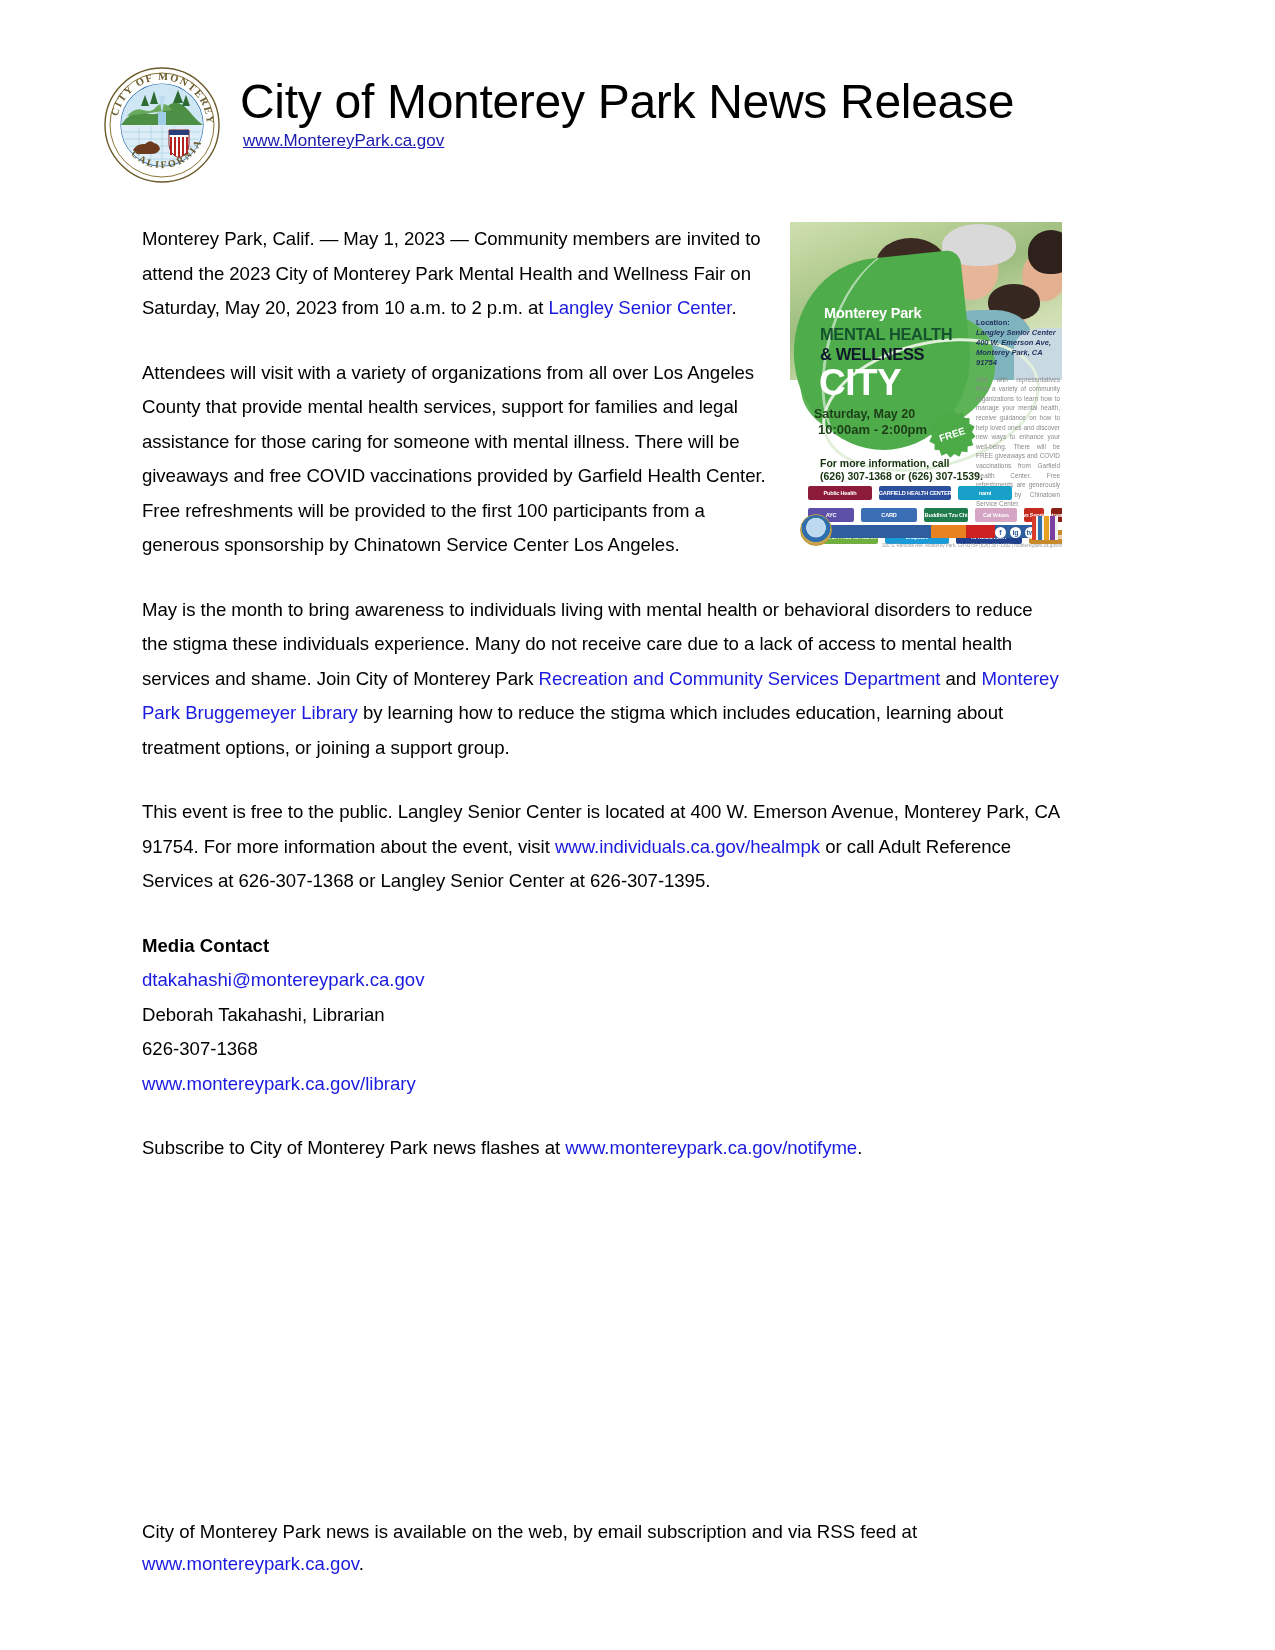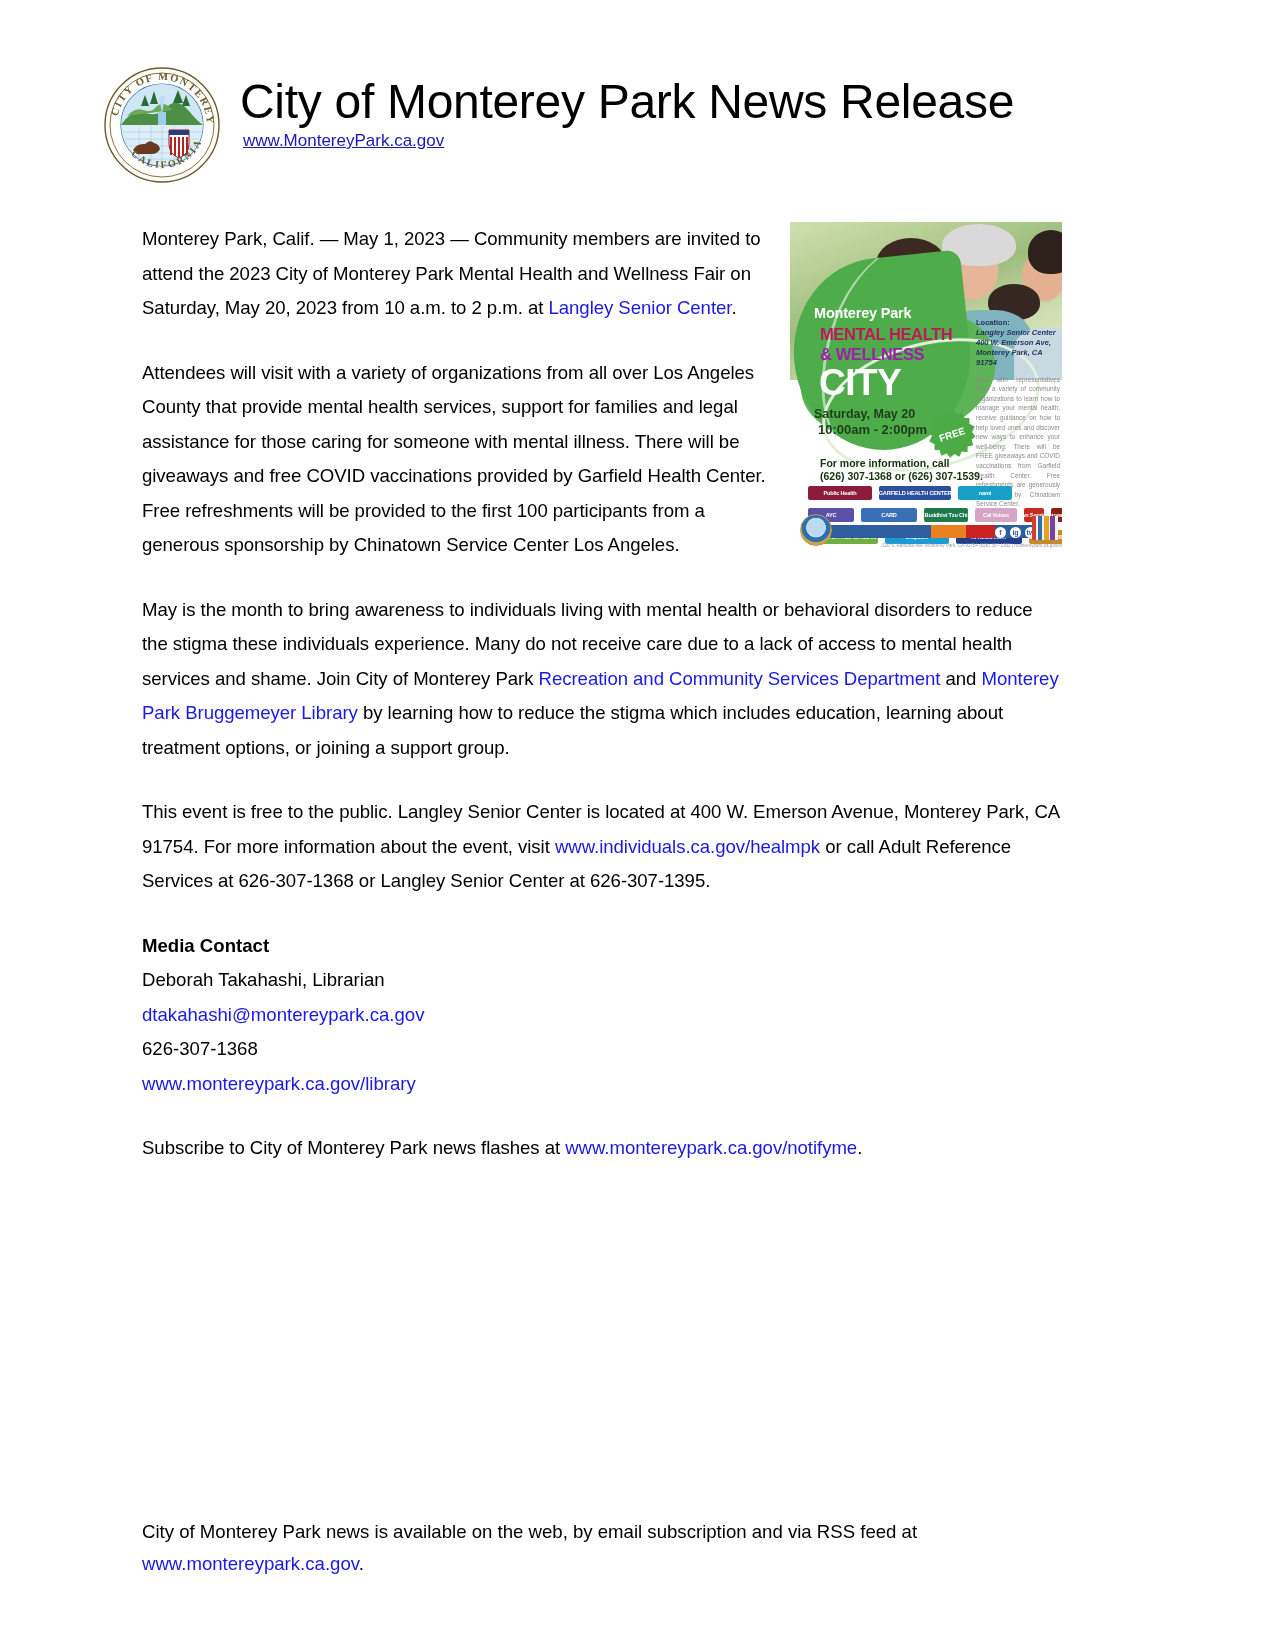--- a/index.html
+++ b/index.html
@@ -182,23 +182,23 @@
     background: #5cb457;
     border-radius: 46% 40% 52% 48%;
     transform: rotate(-8deg);
   }
 
   .flyer-txt {
     position: absolute;
     z-index: 6;
     line-height: 1.05;
   }
-  .ft-mp    { left: 24px; top: 84px;  font-size: 14.5px; color: #ffffff; font-weight: 600; letter-spacing: -0.2px; }
-  .ft-mh    { left: 30px; top: 104px; font-size: 16.5px; color: #be185d; font-weight: bold; letter-spacing: -0.4px; }
-  .ft-well  { left: 30px; top: 124px; font-size: 16.5px; color: #a21caf; font-weight: bold; letter-spacing: -0.4px; }
+  .ft-mp    { left: 34px; top: 84px;  font-size: 14.5px; color: #ffffff; font-weight: 600; letter-spacing: -0.2px; }
+  .ft-mh    { left: 30px; top: 104px; font-size: 16.5px; color: #14532d; font-weight: bold; letter-spacing: -0.4px; }
+  .ft-well  { left: 30px; top: 124px; font-size: 16.5px; color: #0f172a; font-weight: bold; letter-spacing: -0.4px; }
   .ft-fair  { left: 29px; top: 142px; font-size: 37px;   color: #ffffff; font-weight: bold; letter-spacing: -0.5px; }
   .ft-date  { left: 24px; top: 186px; font-size: 12.5px; color: #1d3d19; font-weight: bold; }
   .ft-time  { left: 28px; top: 201px; font-size: 13px; color: #1d3d19; font-weight: bold; }
   .ft-call1 { left: 30px; top: 236px; font-size: 10.5px; color: #16320f; font-weight: bold; }
   .ft-call2 { left: 30px; top: 249px; font-size: 10.5px; color: #16320f; font-weight: bold; }
 
   .free-badge {
     position: absolute;
     z-index: 7;
     left: 138px;
@@ -497,22 +497,22 @@
   <p class="body-par">
     <span>May is the month to bring awareness to individuals living with mental health or behavioral disorders to reduce the stigma these individuals experience. Many do not receive care due to a lack of access to mental health services and shame. Join City of Monterey Park </span><a class="link" href="#">Recreation and Community Services Department</a><span> and </span><a class="link" href="#">Monterey Park Bruggemeyer Library</a><span> by learning how to reduce the stigma which includes education, learning about treatment options, or joining a support group.</span>
   </p>
 
   <p class="body-par">
     <span>This event is free to the public. Langley Senior Center is located at 400 W. Emerson Avenue, Monterey Park, CA 91754. For more information about the event, visit </span><a class="link" href="#">www.individuals.ca.gov/healmpk</a><span> or call Adult Reference Services at 626-307-1368 or Langley Senior Center at 626-307-1395.</span>
   </p>
 
   <div style="margin-bottom:30px;">
     <div class="media-head">Media Contact</div>
+    <div class="media-line"><a class="link" href="#">dtakahashi@montereypark.ca.gov</a></div>
     <div class="media-line">Deborah Takahashi, Librarian</div>
-    <div class="media-line"><a class="link" href="#">dtakahashi@montereypark.ca.gov</a></div>
     <div class="media-line">626-307-1368</div>
     <div class="media-line"><a class="link" href="#">www.montereypark.ca.gov/library</a></div>
   </div>
 
   <p class="body-par tight">
     <span>Subscribe to City of Monterey Park news flashes at </span><a class="link" href="#">www.montereypark.ca.gov/notifyme</a><span>.</span>
   </p>
 </div>
 
 <div class="footer">

